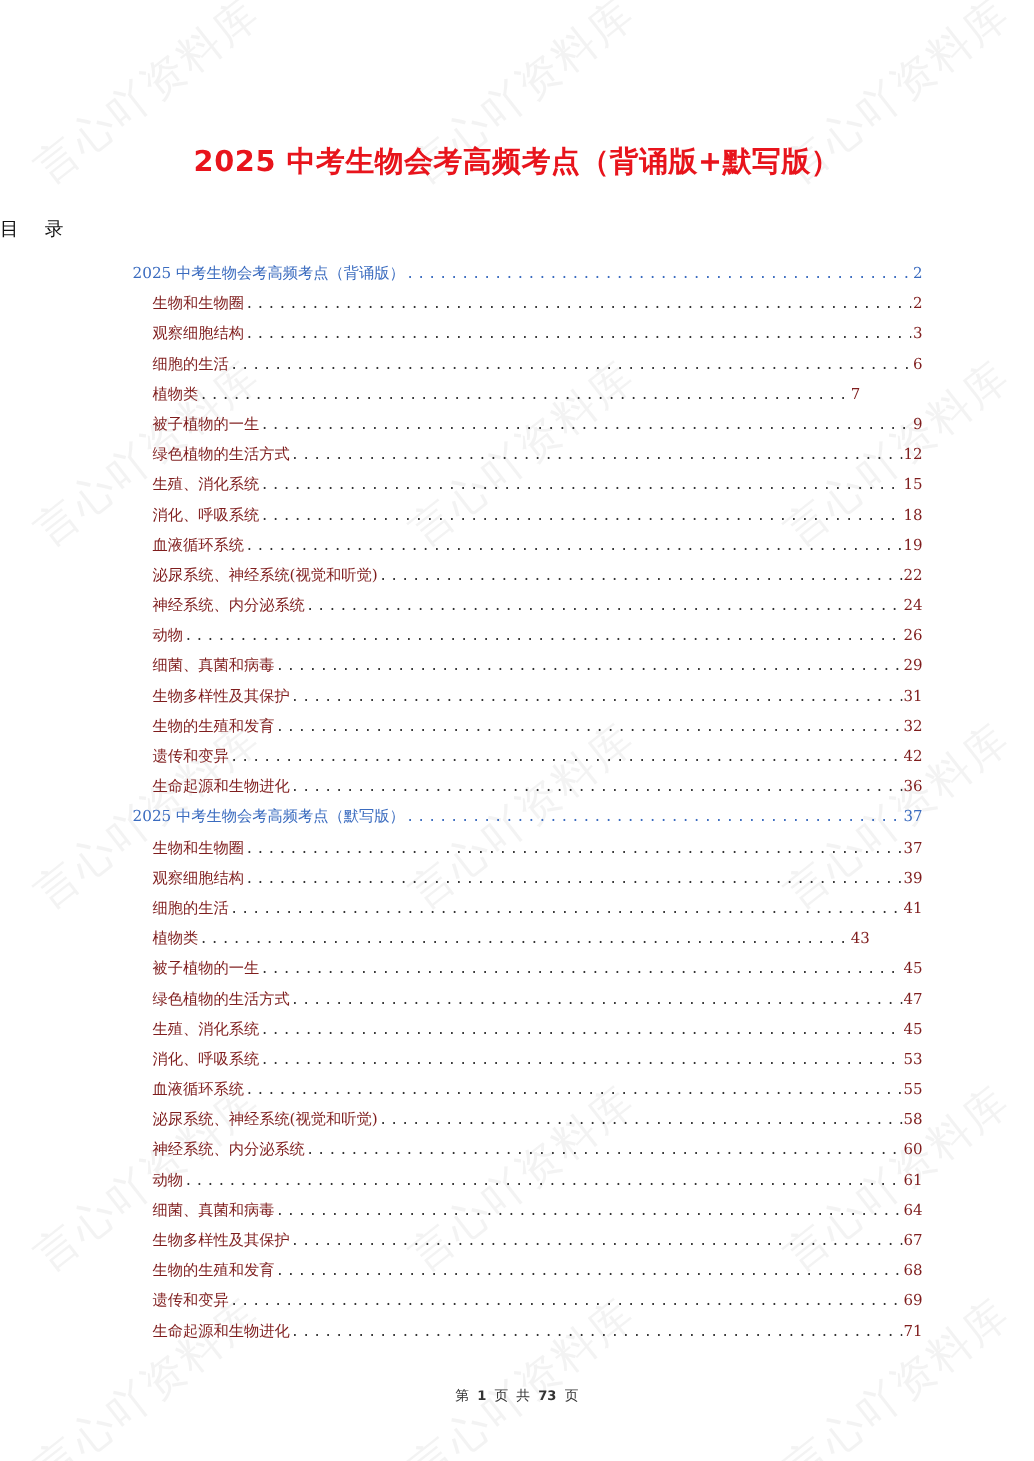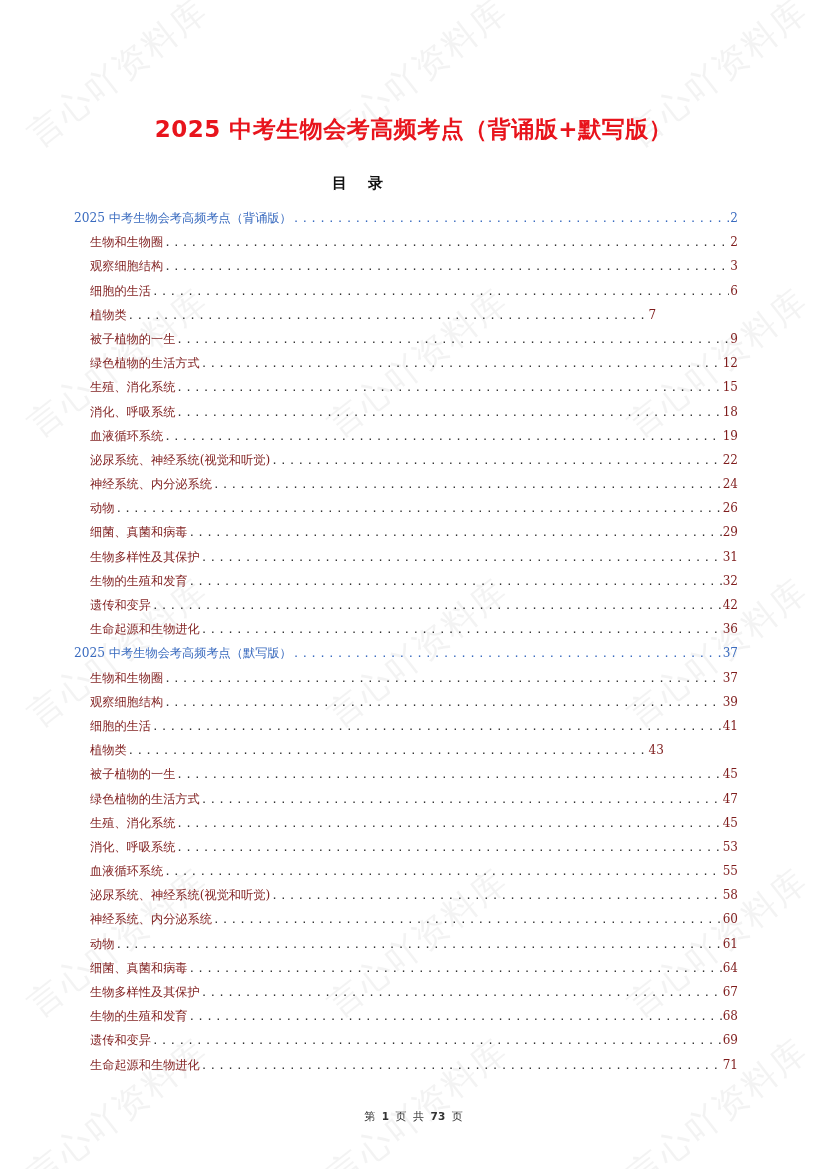--- a/index.html
+++ b/index.html
@@ -6,28 +6,28 @@
   body { width:827px; height:1169px; position:relative; overflow:hidden;
          font-family:"DejaVu Serif","Liberation Serif",serif; color:#222; }
   .watermarks { position:absolute; inset:0; pointer-events:none; z-index:0; }
   .wm { position:absolute; font-family:"DejaVu Sans",sans-serif; font-size:34px;
         color:rgba(200,200,200,0.22); transform:rotate(-38deg); white-space:nowrap;
         letter-spacing:2px; }
   .page { position:absolute; inset:0; z-index:1; }
   .doc-title { position:absolute; top:114px; left:0; width:827px; text-align:center;
                font-family:"DejaVu Sans","Liberation Sans",sans-serif; font-size:23px;
                font-weight:bold; color:#e8141c; letter-spacing:0.5px; }
-  .toc-heading { position:absolute; top:174px; left:0; width:723px; text-align:center;
-                 font-size:15px; font-weight:bold; color:#111; letter-spacing:8px; }
+  .toc-heading { position:absolute; top:174px; left:0; width:723px; text-align:left;
+                 font-size:15px; font-weight:normal; color:#111; letter-spacing:8px; }
   .toc { position:absolute; top:210px; left:74px; width:664px; }
   .toc-row { display:flex; align-items:baseline; height:24.2px; font-size:12.2px;
              white-space:nowrap; overflow:hidden; }
   .toc-row.sub { padding-left:16px; color:#7f1d1d; }
   .toc-row.sec { color:#3a6bbf; }
-  .toc-row .label { flex:0 0 auto; }
+  .toc-row .label { flex:0 0 auto;margin-left:32px; }
   .toc-row .leader { flex:1 1 auto; overflow:hidden; font-family:"DejaVu Sans Mono",monospace;
                      letter-spacing:2.2px; font-size:11px; color:#333; margin:0 1px; }
   .toc-row.sec .leader { color:#3a6bbf; }
   .toc-row .leader::before { content:"................................................................................................................................................................"; }
   .toc-row .num { flex:0 0 auto; font-size:12px; }
   .toc-row.short .leader { flex:0 0 auto; width:520px; }
   .footer { position:absolute; top:1109px; left:0; width:827px; text-align:center;
             font-size:11px; color:#333; word-spacing:3px; }
   .footer b { font-family:"DejaVu Sans",sans-serif; font-weight:bold; font-size:10.5px; }
 </style>

